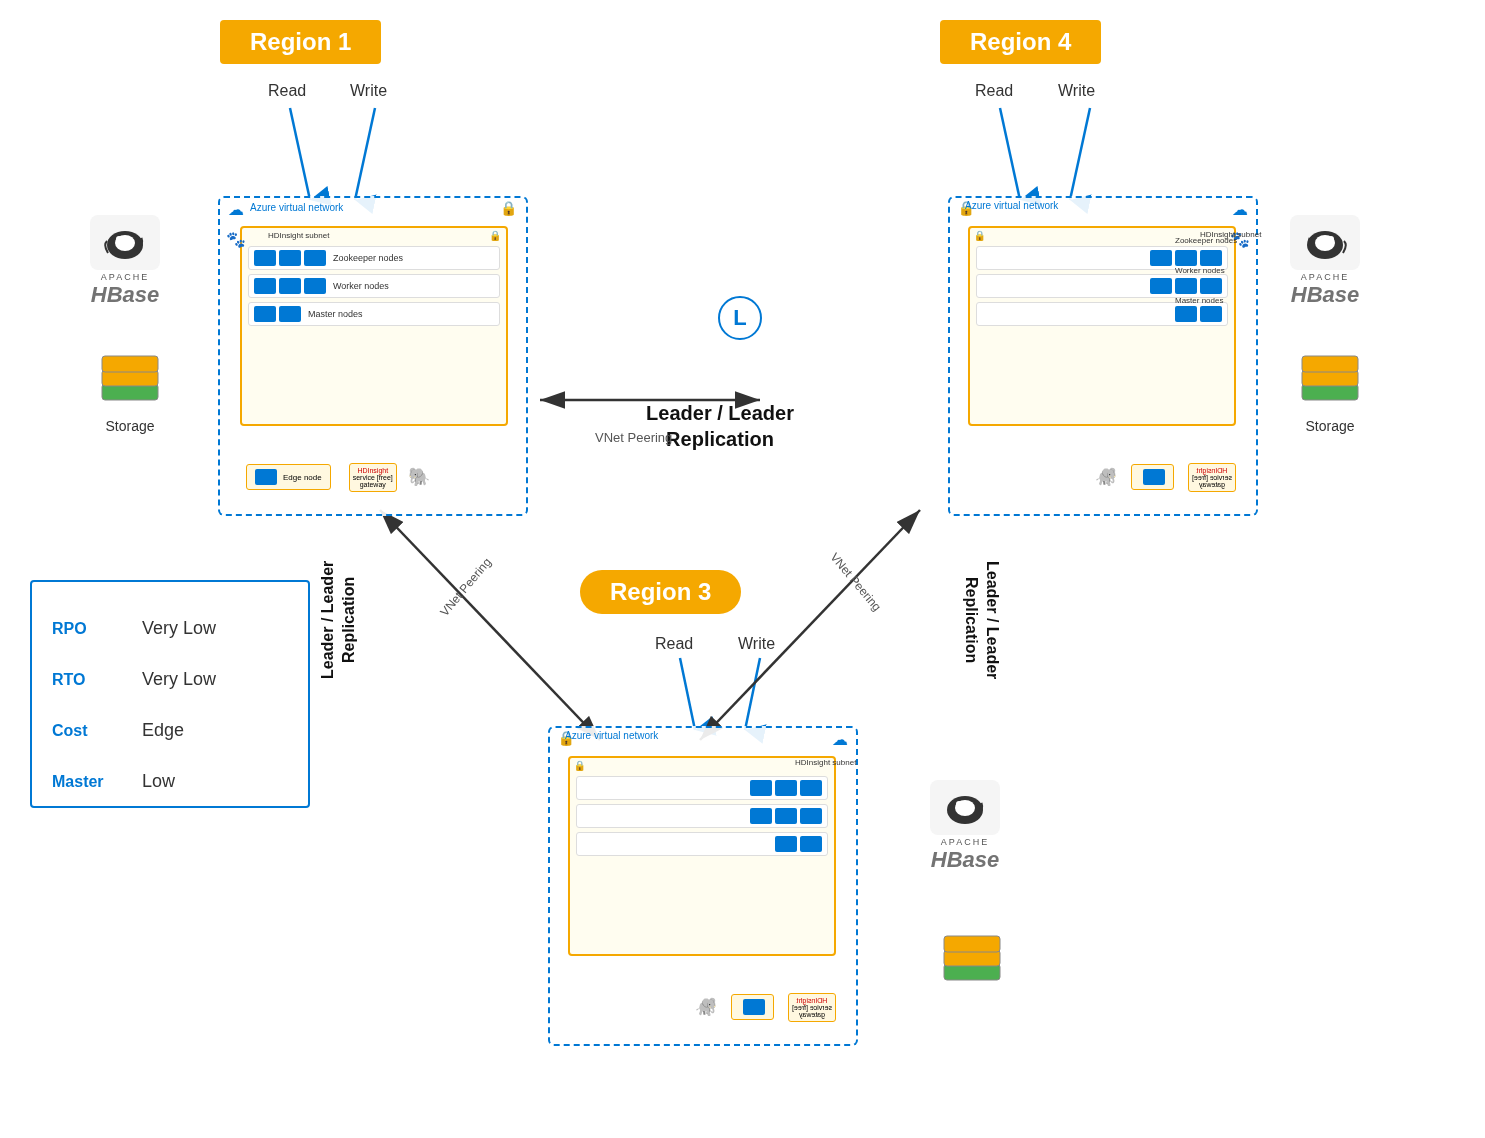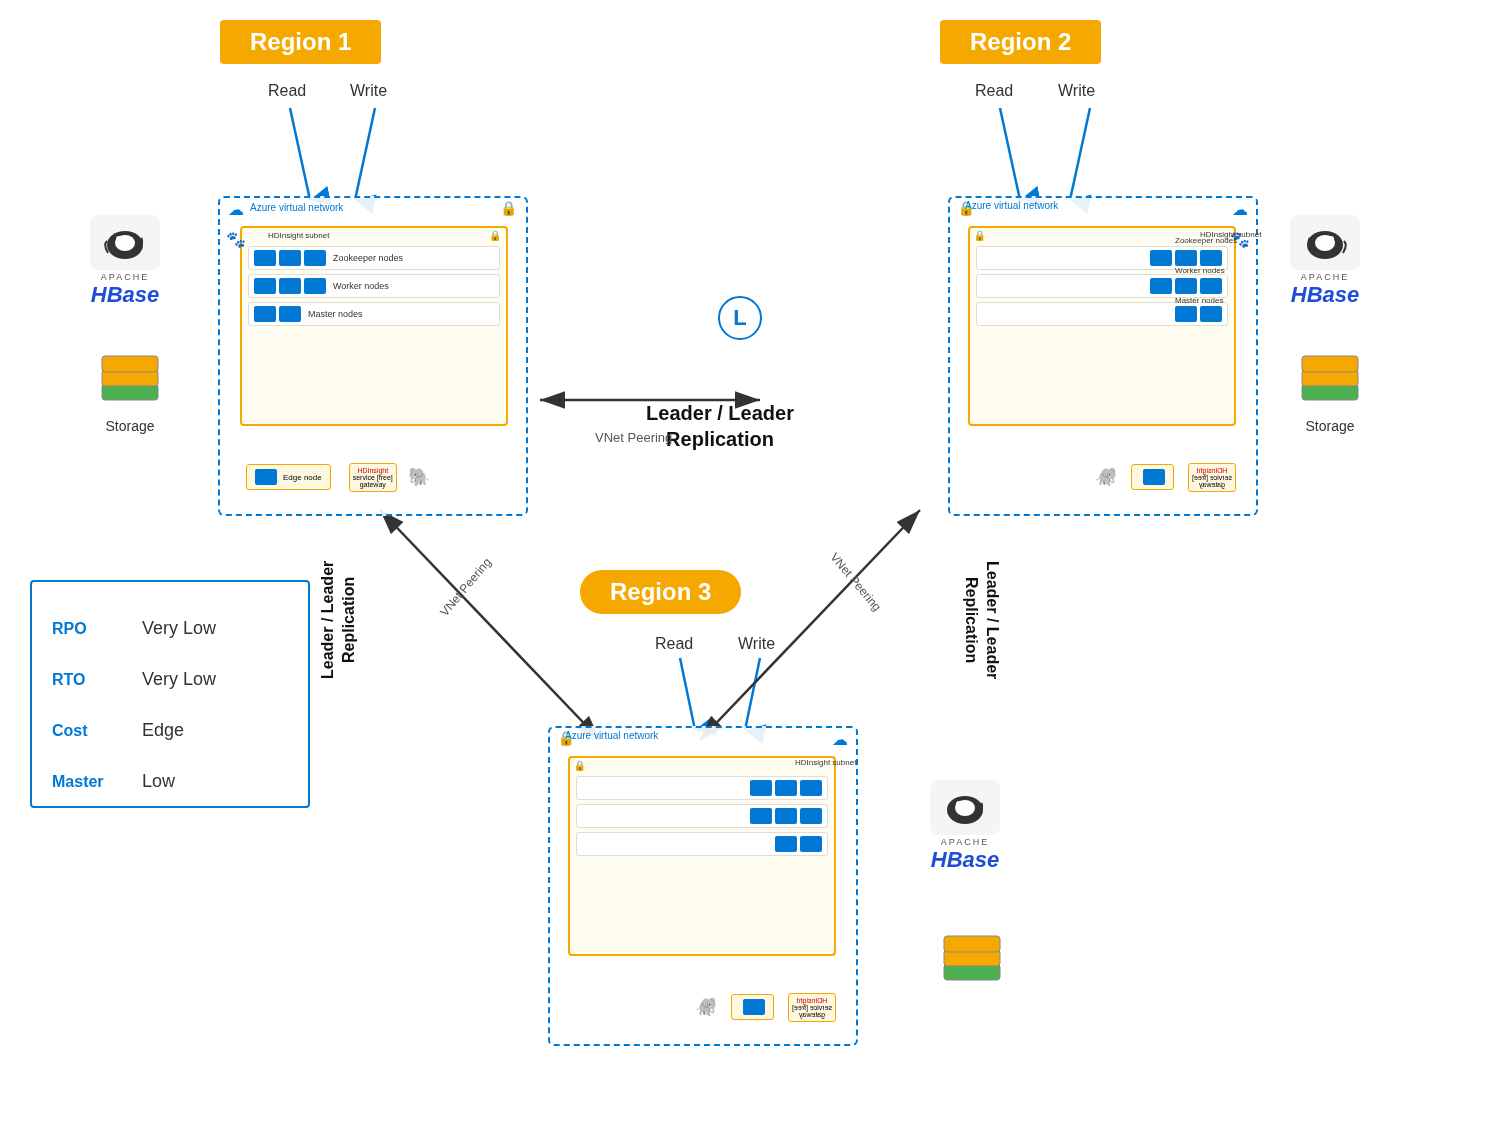--- a/index.html
+++ b/index.html
@@ -135,21 +135,21 @@
     .hbase-text {
       font-size: 9px;
       letter-spacing: 2px;
       color: #555;
       margin-top: 2px;
     }
 
     .hbase-red {
       font-size: 22px;
       font-weight: 900;
-      color: #1d4ed8;
+      color: #737373;
       font-style: italic;
     }
 
     
     .storage-icon {
       position: absolute;
       text-align: center;
     }
 
     .storage-label {
@@ -253,21 +253,21 @@
   <line x1="540" y1="400" x2="760" y2="400" stroke="#333" stroke-width="2.5" marker-start="url(#arrowhead-left)" marker-end="url(#arrowhead-right)"></line>
 
   <line x1="380" y1="510" x2="600" y2="740" stroke="#333" stroke-width="2.5" marker-start="url(#arrowhead-left)" marker-end="url(#arrowhead-right)"></line>
 
   <line x1="920" y1="510" x2="700" y2="740" stroke="#333" stroke-width="2.5" marker-start="url(#arrowhead-left)" marker-end="url(#arrowhead-right)"></line>
 
 </svg>
 
 <div class="region-badge" style="left: 220px; top: 20px;">Region 1</div>
 
-<div class="region-badge" style="left: 940px; top: 20px;">Region 2</div>
+<div class="region-badge" style="left: 940px; top: 20px;">Region 4</div>
 
 <div class="region-badge" style="left: 580px; top: 570px; border-radius: 22px;">Region 3</div>
 
 <div class="rw-label" style="left: 268px; top: 82px;">Read</div>
 <div class="rw-label" style="left: 350px; top: 82px;">Write</div>
 
 <div class="rw-label" style="left: 975px; top: 82px;">Read</div>
 <div class="rw-label" style="left: 1058px; top: 82px;">Write</div>
 
 <div class="rw-label" style="left: 655px; top: 635px;">Read</div>

